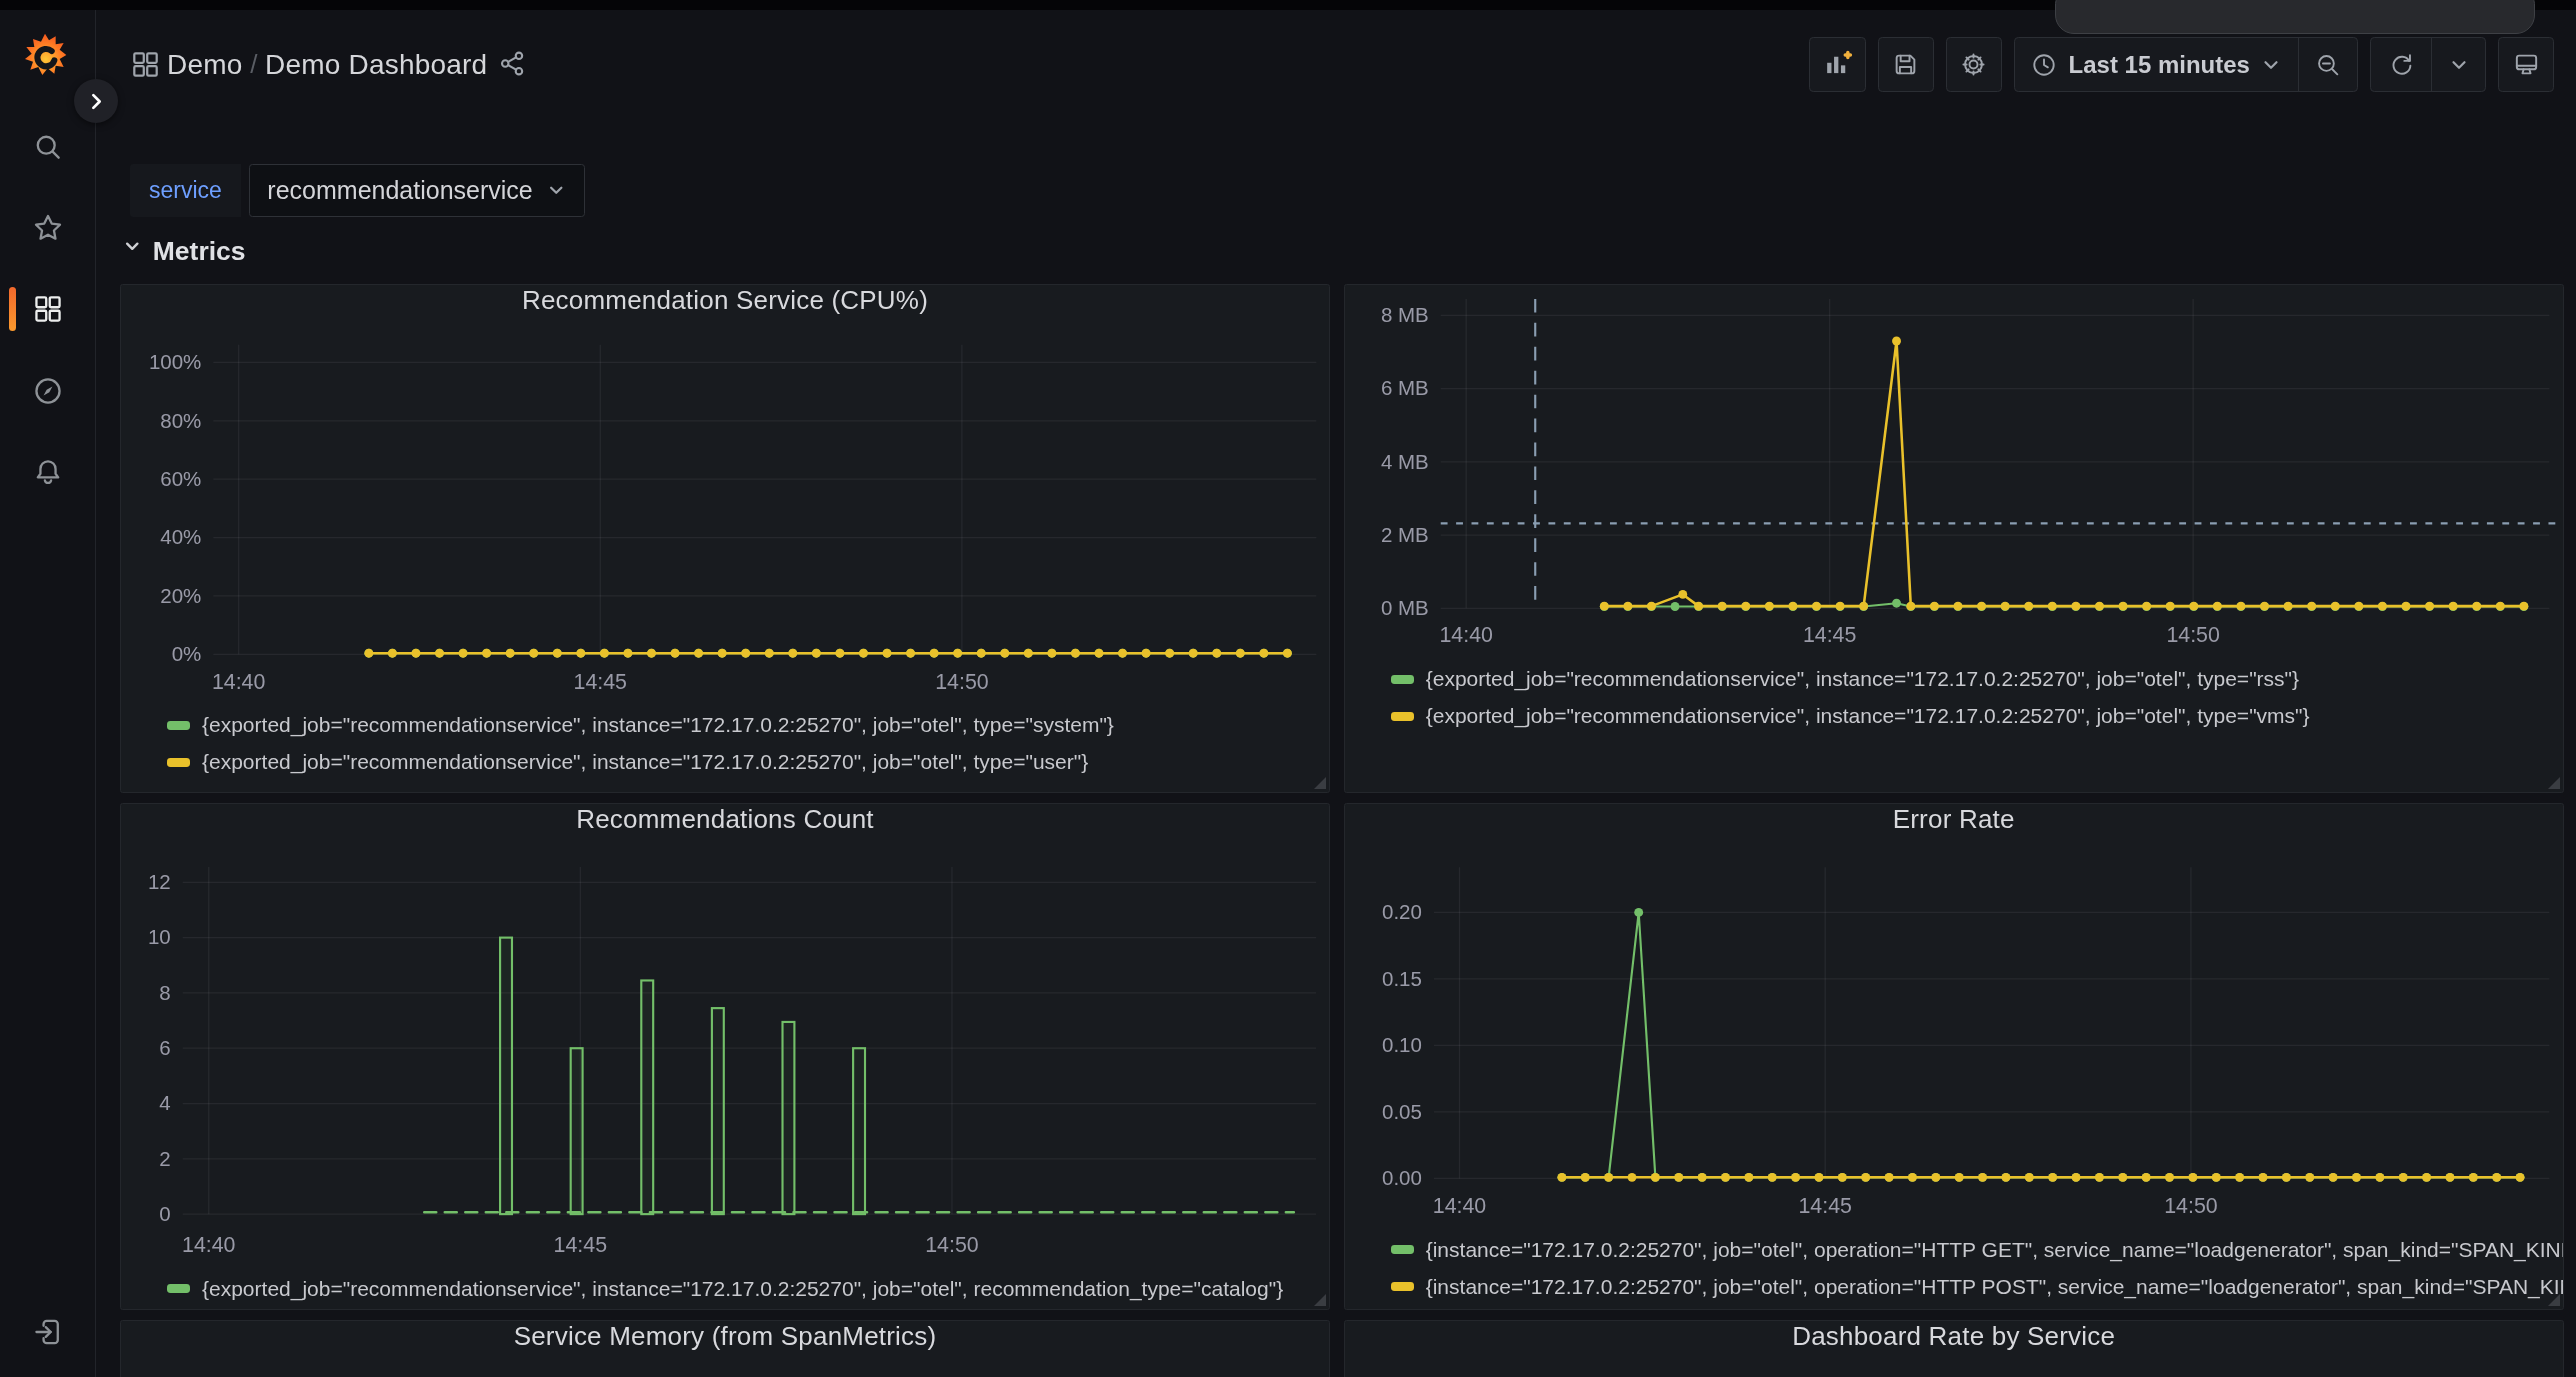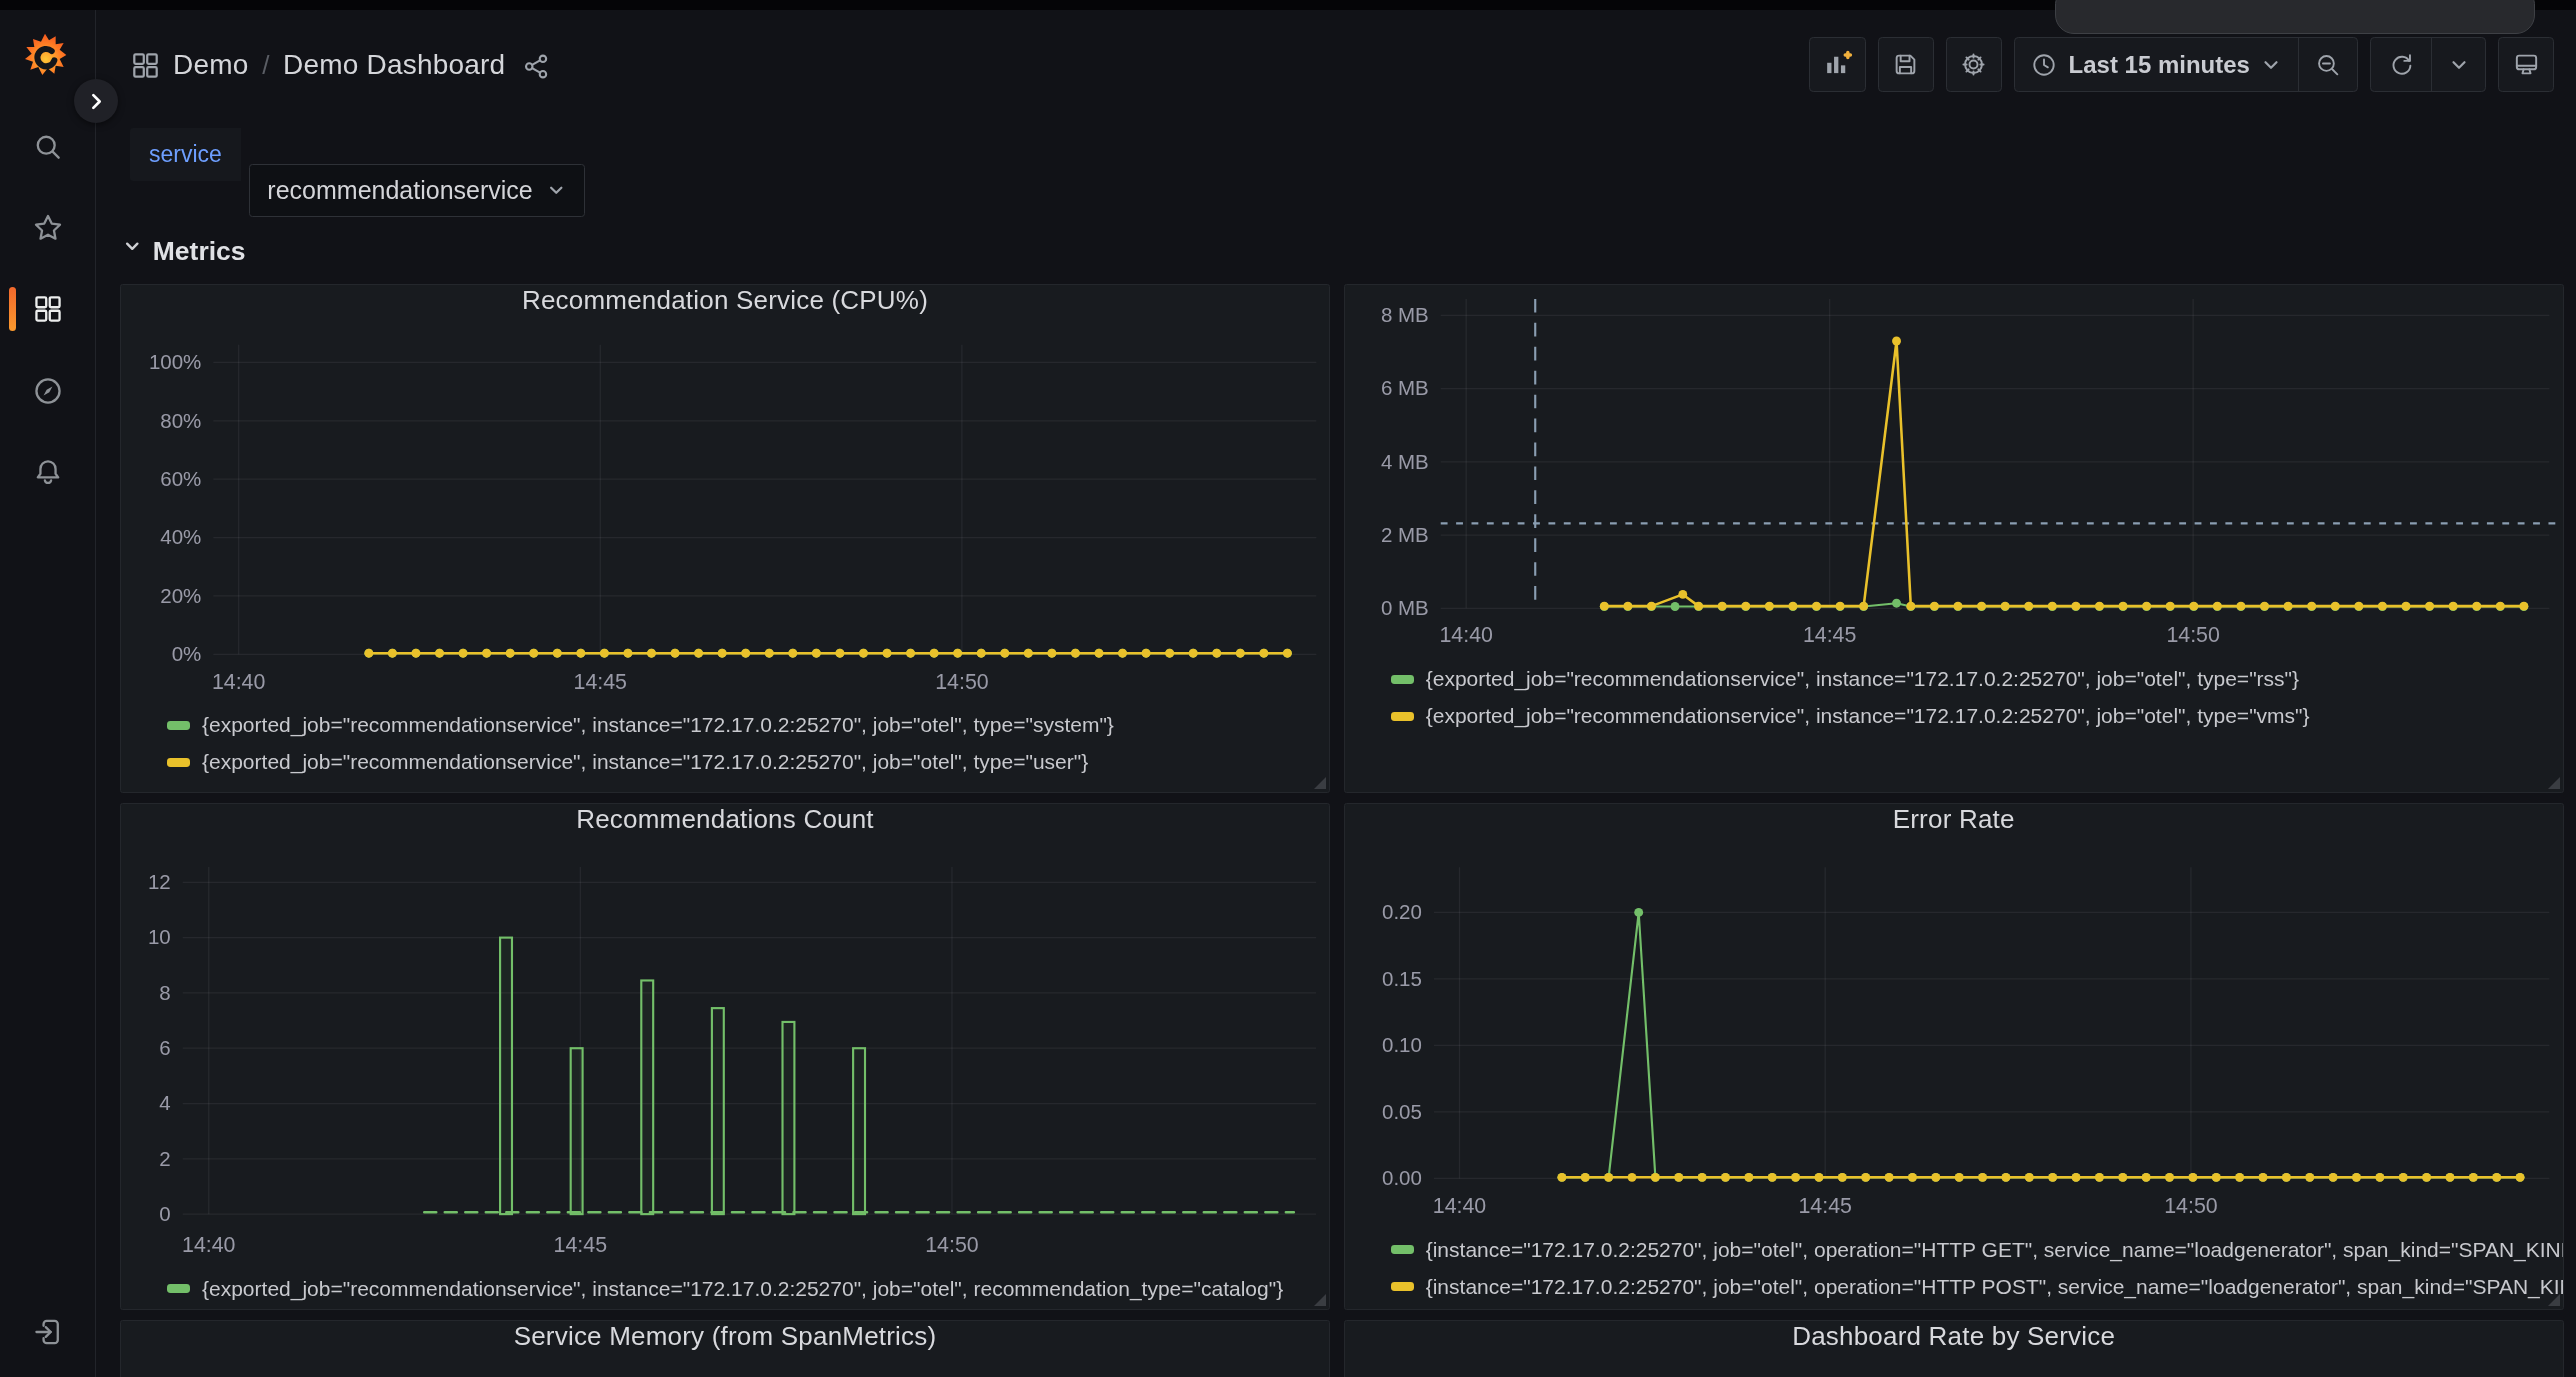--- a/index.html
+++ b/index.html
@@ -24,40 +24,40 @@
   .logo-wrap { position:absolute; left:20.5px; top:20.5px; width:48px; height:48px; cursor:pointer; }
   .expand-btn { position:absolute; left:74px; top:79px; width:44px; height:44px; border-radius:50%;
     background:#202127; box-shadow:0 1.7px 6.8px rgba(0,0,0,.5); display:flex; align-items:center;
     justify-content:center; z-index:30; cursor:pointer; }
   .expand-btn svg { stroke:#ffffff; fill:none; stroke-width:3.4; stroke-linecap:round; stroke-linejoin:round; }
 
   
   .main { position:absolute; left:96px; top:10.3px; width:2480px; height:1367px; }
   .pageheader { display:flex; align-items:center; justify-content:space-between;
     height:109px; padding:0 22px 0 34px; }
-  .breadcrumb { display:flex; align-items:flex-end; gap:12px; }
+  .breadcrumb { display:flex; align-items:flex-start; gap:6px; }
   .breadcrumb svg { stroke:#9fa4ac; fill:none; stroke-width:2.6; }
   .crumb { font-size:28px; color:#d5d6da; letter-spacing:0.2px; cursor:pointer; }
   .crumb-sep { font-size:26px; color:#5a5d64; padding:0 1.7px; }
   .share-btn { margin-left:5.1px; display:flex; align-items:center; cursor:pointer; }
 
   .toolbar { display:flex; align-items:center; gap:12px; }
   .tb-btn { height:55px; min-width:56px; padding:0 12px; background:#17191e;
     border:0.9px solid #2b2e34; border-radius:4.3px; display:flex; align-items:center;
     justify-content:center; gap:10.3px; cursor:pointer; }
   .tb-btn svg { stroke:#9fa4ac; fill:none; stroke-width:2.4; stroke-linecap:round; stroke-linejoin:round; }
   .tb-group { display:flex; align-items:stretch; background:#17191e; border:0.9px solid #2b2e34;
     border-radius:4.3px; height:55px; }
   .tb-group .seg { display:flex; align-items:center; gap:10.3px; padding:0 15.4px; cursor:pointer; }
   .tb-group .seg + .seg { border-left:0.9px solid #2b2e34; }
   .tb-group svg { stroke:#9fa4ac; fill:none; stroke-width:2.4; stroke-linecap:round; stroke-linejoin:round; }
   .time-label { font-size:24px; font-weight:600; color:#c9cbd1; white-space:nowrap; }
 
   
-  .submenu { display:flex; align-items:flex-start; gap:8.5px; padding:8.5px 22px 5.1px 34px; }
+  .submenu { display:flex; align-items:flex-end; gap:8.5px; padding:8.5px 22px 5.1px 34px; }
   .var-label { height:53px; display:flex; align-items:center; padding:0 19px; background:#16181d;
     border-radius:3.4px 0 0 3.4px; font-size:23px; color:#6e9fff; }
   .var-value { height:53px; display:flex; align-items:center; gap:13.7px; padding:0 17px;
     background:#0e1014; border:0.9px solid #2e3137; border-radius:3.4px; font-size:25px;
     color:#d4d5d9; cursor:pointer;margin-top:36px; }
   .var-value svg { stroke:#9fa4ac; fill:none; stroke-width:2.6; stroke-linecap:round; stroke-linejoin:round; }
 
   
   .rowheader { display:flex; align-items:flex-start; gap:10.3px; padding:13.7px 22px 12px 26px; cursor:pointer; }
   .rowheader svg { stroke:#cfd0d4; fill:none; stroke-width:2.8; stroke-linecap:round; stroke-linejoin:round; }

